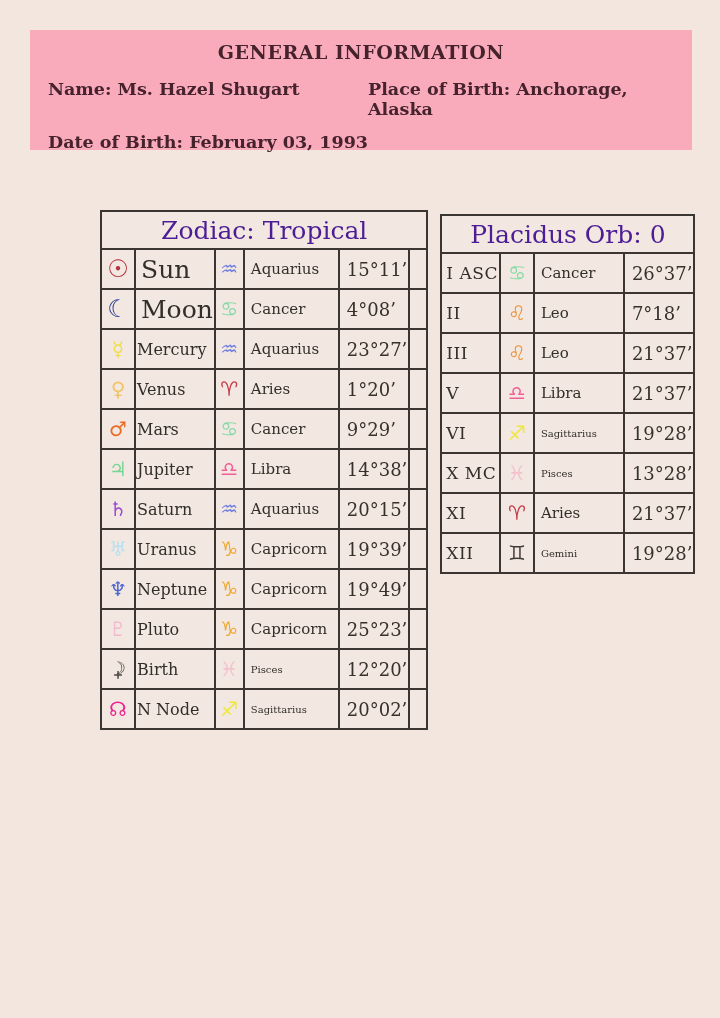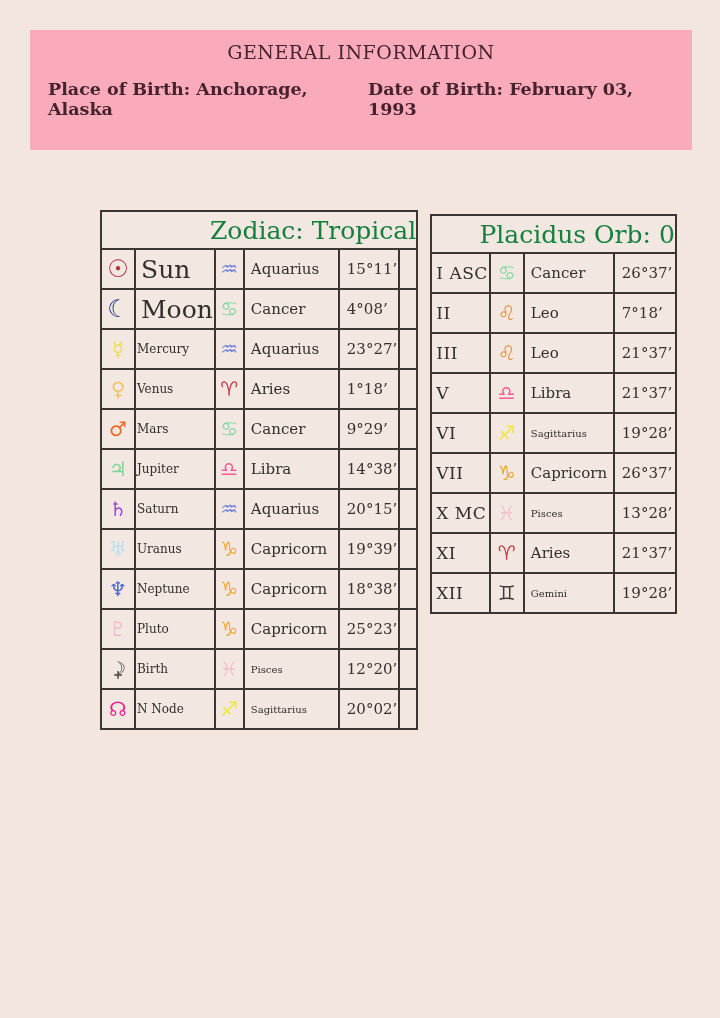--- a/index.html
+++ b/index.html
@@ -22,63 +22,64 @@
     white-space:nowrap;
   }
 
   
   .info-box{
     margin:30px 28px 0 30px;width:662px;height:120px;
     background:#f9abbc;box-sizing:border-box;padding-top:11px;
   }
   .info-heading{
     margin:0;text-align:center;
-    font-size:19px;font-weight:normal;color:#46222c;letter-spacing:0.5px;
+    font-size:19px;font-weight:bold;color:#46222c;letter-spacing:0.5px;
   }
   .info-grid{
     margin-top:16px;padding:0 18px 0 18px;
     display:grid;grid-template-columns:320px 1fr;row-gap:13px;
     font-size:17.5px;font-weight:600;color:#46222c;
   }
 
   
   .tables{margin:60px 0 0 100px;display:flex;align-items:flex-start;gap:12px;}
   table{border-collapse:collapse;table-layout:fixed;}
   .htable-wrap{margin-top:4px;}
   th,td{
     border:2px solid #3b3631;
     vertical-align:middle;box-sizing:border-box;
     background:#f2e8e1;
     overflow:hidden;white-space:nowrap;
   }
-  th{height:38px;font-size:25px;font-weight:500;text-align:right;color:#15803d;padding:0;}
+  th{height:38px;font-size:25px;font-weight:500;text-align:center;color:#4c1d95;padding:0;}
   td{height:40px;}
   .c-picon,.c-sicon{text-align:center;padding:0;}
-  .c-pname{font-size:12px;}
+  .c-pname{font-size:16px;}
   .c-pname.large{font-size:25px;padding-left:5px;}
   .c-sname{font-size:15px;padding-left:6px;}
   .c-sname.small{font-size:10px;}
-  .c-deg{font-size:15px;padding-left:7px;color:#37312b;}
+  .c-deg{font-size:18px;padding-left:7px;color:#37312b;}
   .c-house{font-size:17px;padding-left:4px;letter-spacing:0.5px;}
   .c-blank{padding:0;}
   .glyph{font-family:"DejaVu Sans",sans-serif;font-size:20px;line-height:1;display:inline-block;}
   .row-large .c-picon .glyph{font-size:24px;}
   .lilith{display:inline-flex;flex-direction:column;align-items:center;line-height:0.6;}
   .lilith .cres{font-size:17px;}
   .lilith .cross{font-size:14px;margin-top:-3px;font-weight:bold;}
 </style>
 </head>
 <body>
 
 <div class="page">
 
 
   <section class="info-box">
     <h2 class="info-heading">GENERAL INFORMATION</h2>
     <div class="info-grid">
+      <div>Name: Ms. Hazel Shugart</div>
       <div>Place of Birth: Anchorage, Alaska</div>
       <div>Date of Birth: February 03, 1993</div>
     </div>
   </section>
 
   <div class="tables">
 
     <table class="ztable">
       <colgroup>
         <col style="width:34px">
@@ -116,21 +117,21 @@
             <td class="c-sicon"><span class="glyph" style="color:#6d7ee2">♒</span></td>
             <td class="c-sname">Aquarius</td>
             <td class="c-deg">23°27’</td>
             <td class="c-blank"></td>
           </tr>
           <tr>
             <td class="c-picon"><span class="glyph" style="color:#f0c467">♀</span></td>
             <td class="c-pname">Venus</td>
             <td class="c-sicon"><span class="glyph" style="color:#c23c49">♈</span></td>
             <td class="c-sname">Aries</td>
-            <td class="c-deg">1°18’</td>
+            <td class="c-deg">1°20’</td>
             <td class="c-blank"></td>
           </tr>
           <tr>
             <td class="c-picon"><span class="glyph" style="color:#ea6c26">♂</span></td>
             <td class="c-pname">Mars</td>
             <td class="c-sicon"><span class="glyph" style="color:#88d9a6">♋</span></td>
             <td class="c-sname">Cancer</td>
             <td class="c-deg">9°29’</td>
             <td class="c-blank"></td>
           </tr>
@@ -156,21 +157,21 @@
             <td class="c-sicon"><span class="glyph" style="color:#eda92f">♑</span></td>
             <td class="c-sname">Capricorn</td>
             <td class="c-deg">19°39’</td>
             <td class="c-blank"></td>
           </tr>
           <tr>
             <td class="c-picon"><span class="glyph" style="color:#4c65d2">♆</span></td>
             <td class="c-pname">Neptune</td>
             <td class="c-sicon"><span class="glyph" style="color:#eda92f">♑</span></td>
             <td class="c-sname">Capricorn</td>
-            <td class="c-deg">18°38’</td>
+            <td class="c-deg">19°49’</td>
             <td class="c-blank"></td>
           </tr>
           <tr>
             <td class="c-picon"><span class="glyph" style="color:#f2bace">♇</span></td>
             <td class="c-pname">Pluto</td>
             <td class="c-sicon"><span class="glyph" style="color:#eda92f">♑</span></td>
             <td class="c-sname">Capricorn</td>
             <td class="c-deg">25°23’</td>
             <td class="c-blank"></td>
           </tr>
@@ -234,26 +235,20 @@
               <td class="c-sname">Libra</td>
               <td class="c-deg">21°37’</td>
             </tr>
             <tr>
               <td class="c-house">VI</td>
               <td class="c-sicon"><span class="glyph" style="color:#f0e73c">♐</span></td>
               <td class="c-sname small">Sagittarius</td>
               <td class="c-deg">19°28’</td>
             </tr>
             <tr>
-              <td class="c-house">VII</td>
-              <td class="c-sicon"><span class="glyph" style="color:#eda92f">♑</span></td>
-              <td class="c-sname">Capricorn</td>
-              <td class="c-deg">26°37’</td>
-            </tr>
-            <tr>
               <td class="c-house">X MC</td>
               <td class="c-sicon"><span class="glyph" style="color:#f2c2ce">♓</span></td>
               <td class="c-sname small">Pisces</td>
               <td class="c-deg">13°28’</td>
             </tr>
             <tr>
               <td class="c-house">XI</td>
               <td class="c-sicon"><span class="glyph" style="color:#c23c49">♈</span></td>
               <td class="c-sname">Aries</td>
               <td class="c-deg">21°37’</td>

